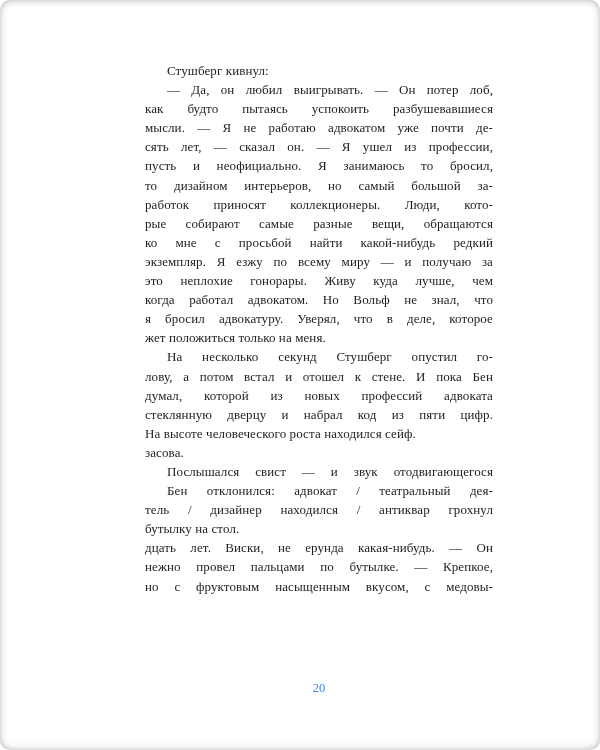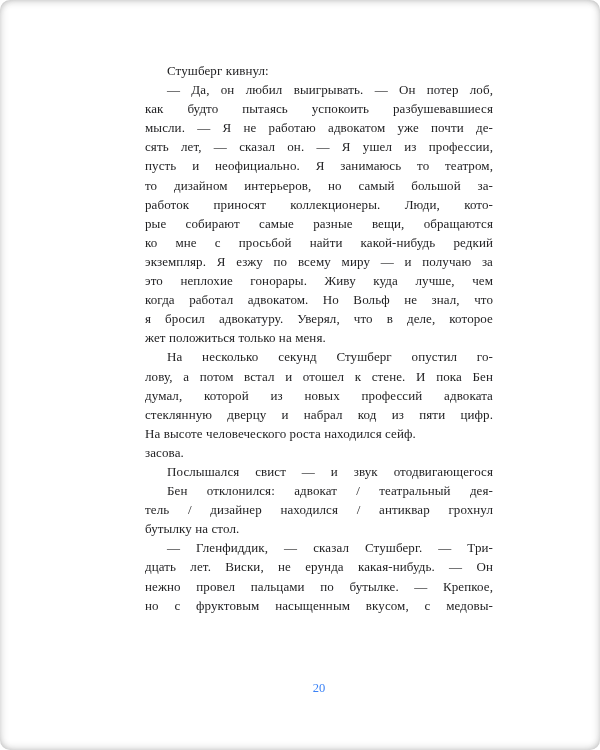--- a/index.html
+++ b/index.html
@@ -64,39 +64,38 @@
 <body>
 
 <main class="page">
   <div class="scan-edges"></div>
   <div class="text-block" id="text-block">
       <div class="line indent last">Стушберг кивнул:</div>
       <div class="line indent">— Да, он любил выигрывать. — Он потер лоб,</div>
       <div class="line">как будто пытаясь успокоить разбушевавшиеся</div>
       <div class="line">мысли. — Я не работаю адвокатом уже почти де-</div>
       <div class="line">сять лет, — сказал он. — Я ушел из профессии,</div>
-      <div class="line">пусть и неофициально. Я занимаюсь то театром,</div>
+      <div class="line">пусть и неофициально. Я занимаюсь то бросил,</div>
       <div class="line">то дизайном интерьеров, но самый большой за-</div>
       <div class="line">работок приносят коллекционеры. Люди, кото-</div>
       <div class="line">рые собирают самые разные вещи, обращаются</div>
       <div class="line">ко мне с просьбой найти какой-нибудь редкий</div>
       <div class="line">экземпляр. Я езжу по всему миру — и получаю за</div>
       <div class="line">это неплохие гонорары. Живу куда лучше, чем</div>
       <div class="line">когда работал адвокатом. Но Вольф не знал, что</div>
       <div class="line">я бросил адвокатуру. Уверял, что в деле, которое</div>
       <div class="line last">жет положиться только на меня.</div>
       <div class="line indent">На несколько секунд Стушберг опустил го-</div>
       <div class="line">лову, а потом встал и отошел к стене. И пока Бен</div>
       <div class="line">думал, которой из новых профессий адвоката</div>
       <div class="line">стеклянную дверцу и набрал код из пяти цифр.</div>
       <div class="line last">На высоте человеческого роста находился сейф.</div>
       <div class="line last">засова.</div>
       <div class="line indent">Послышался свист — и звук отодвигающегося</div>
       <div class="line indent">Бен отклонился: адвокат / театральный дея-</div>
       <div class="line">тель / дизайнер находился / антиквар грохнул</div>
       <div class="line last">бутылку на стол.</div>
-      <div class="line indent">— Гленфиддик, — сказал Стушберг. — Три-</div>
       <div class="line">дцать лет. Виски, не ерунда какая-нибудь. — Он</div>
       <div class="line">нежно провел пальцами по бутылке. — Крепкое,</div>
       <div class="line">но с фруктовым насыщенным вкусом, с медовы-</div>
     </div>
   <div class="page-number">20</div>
 </main>
 
 </body></html>

